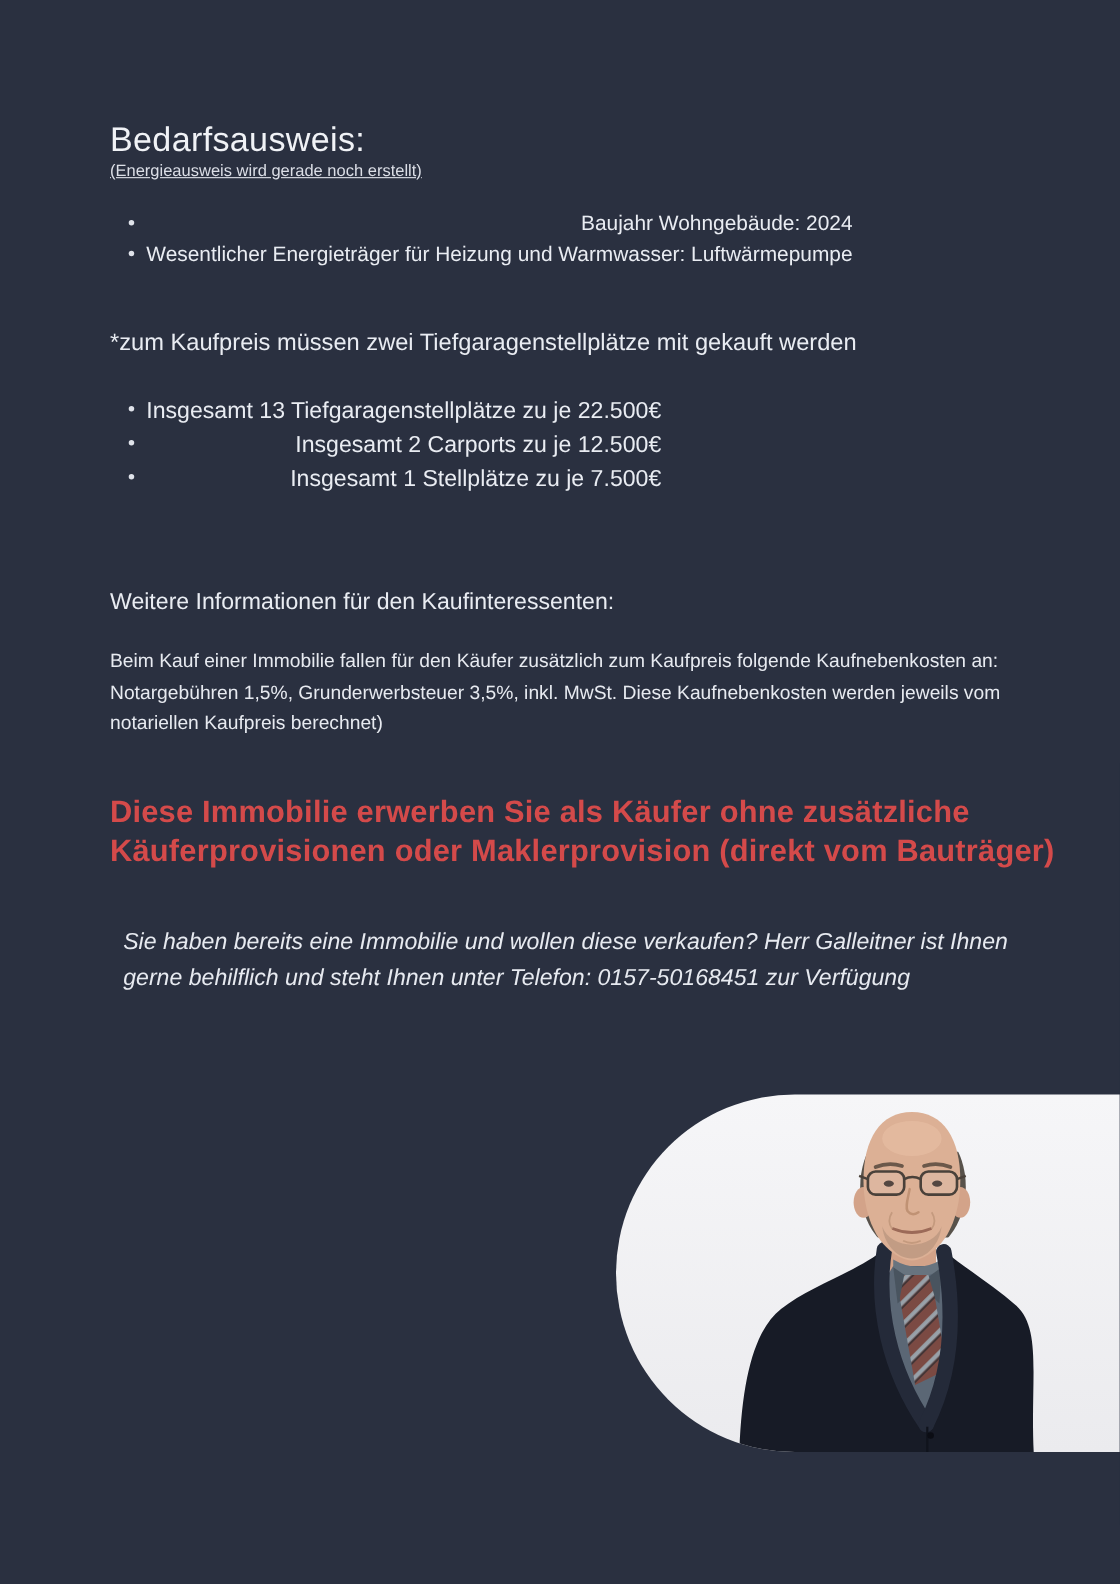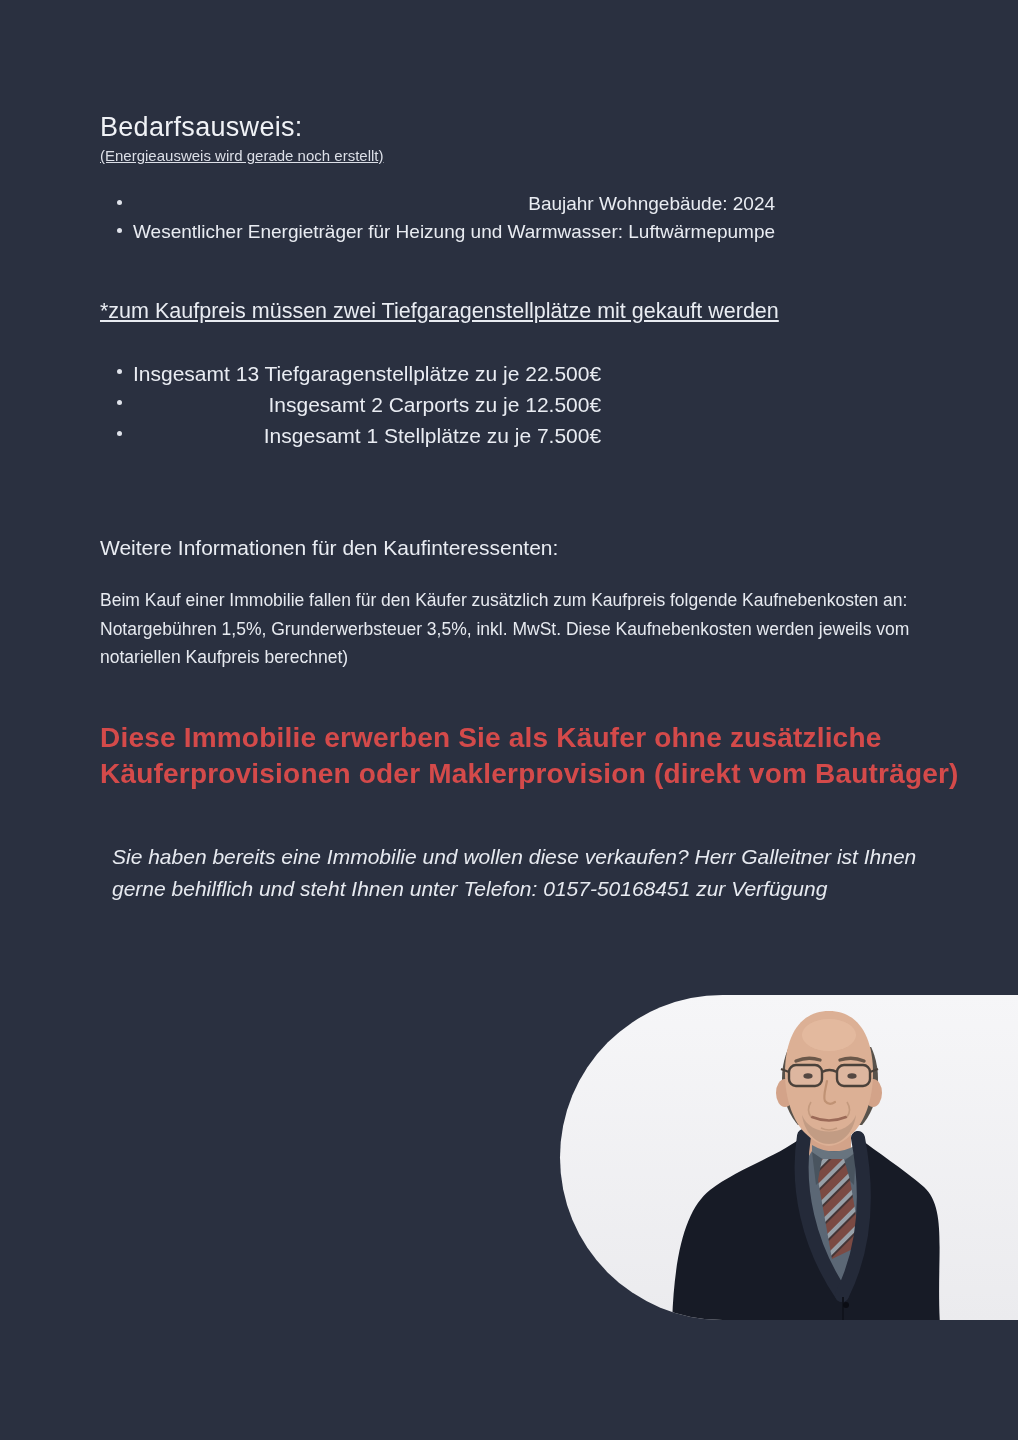--- a/index.html
+++ b/index.html
@@ -15,39 +15,39 @@
     background: #2a3040;
     overflow: hidden;
     font-family: "Liberation Sans", "DejaVu Sans", sans-serif;
     color: #e9ecf2;
   }
   .abs { position: absolute; }
   h2, h3, p, ul { margin: 0; padding: 0; font-weight: 400; }
 
   .title {
     left: 100px; top: 112px;
-    font-size: 27px; line-height: 30px;
+    font-size: 31px; line-height: 30px;
     letter-spacing: .3px; color: #f0f2f6;
   }
   .subtitle {
     left: 100px; top: 146px;
     font-size: 15px; line-height: 20px;
     color: #dcdfe7;
     text-decoration: underline;
   }
   ul.blist { list-style: none; text-align: right; }
   ul.blist li { position: relative; padding-left: 33px; }
   ul.blist li::before {
     content: "";
     position: absolute; left: 17px; top: .52em;
     width: 5px; height: 5px; border-radius: 50%;
     background: #dfe2ea;
   }
   .list1 { left: 100px; top: 190px; font-size: 19px; line-height: 28px; }
-  .note  { left: 100px; top: 296px; font-size: 21.5px; line-height: 30px; text-decoration: underline; }
+  .note  { left: 100px; top: 296px; font-size: 21.5px; line-height: 30px; }
   .list2 { left: 100px; top: 358px; font-size: 21px; line-height: 31px; }
   .info-title { left: 100px; top: 533px; font-size: 21px; line-height: 30px; }
   .body-text {
     left: 100px; top: 586px; width: 900px;
     font-size: 17.5px; line-height: 28.5px; color: #e7eaf0;
   }
   .highlight {
     left: 100px; top: 720px; width: 860px;
     font-size: 28px; line-height: 36px;
     font-weight: bold; letter-spacing: .2px;

